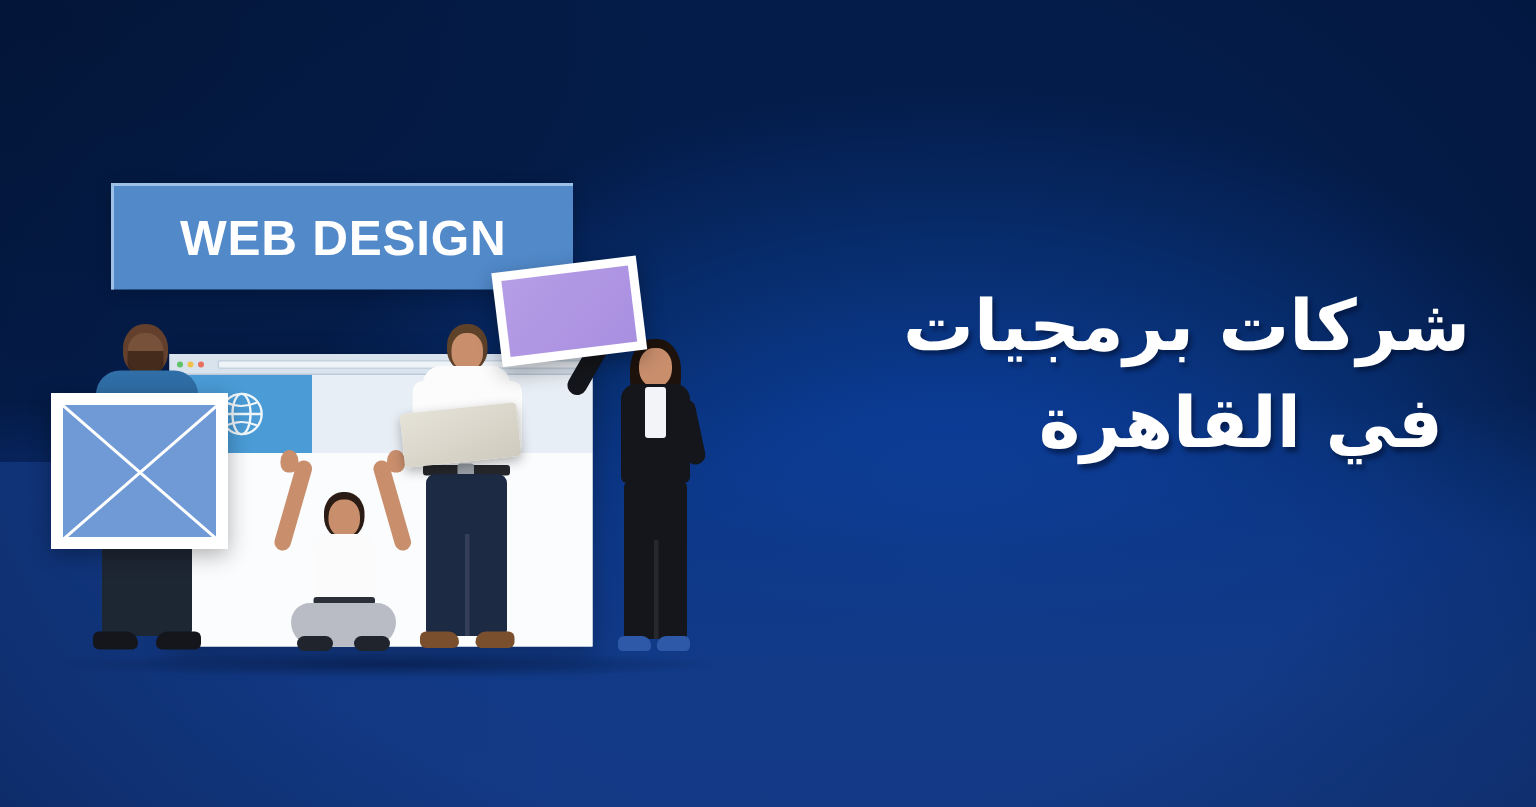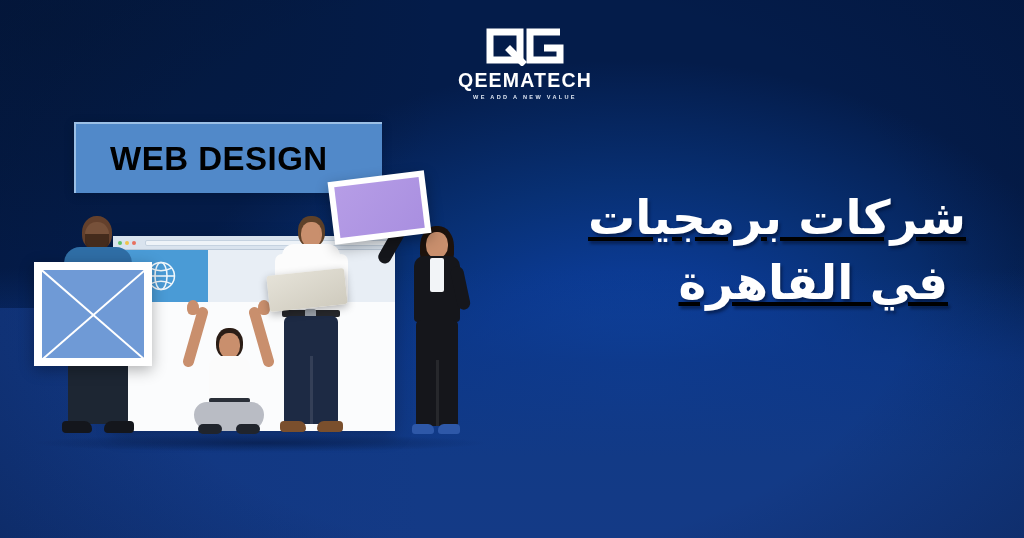--- a/index.html
+++ b/index.html
@@ -61,30 +61,29 @@
     position:absolute; left:74px; top:122px;
     width:308px; height:71px;
     background:#5189c9;
     border-top:2px solid #9cc0e6;
     border-left:2px solid #9cc0e6;
     display:flex; align-items:center;
     z-index:18;
     box-shadow:0 2px 10px rgba(0,0,0,.18);
   }
   .web-design-text{
-    color:#000000; font-size:33px; font-weight:bold;
-    letter-spacing:.5px; padding-left:34px;
+    color:#ffffff; font-size:33px; font-weight:bold;
+    letter-spacing:.5px; padding-left:44px;
   }
 
   
   .headline{
-    position:absolute; right:58px; top:186px;
+    position:absolute; right:44px; top:186px;
     width:520px; text-align:right; z-index:40;
     direction:rtl;
-    text-decoration:underline;
   }
   .headline-line{
     color:#ffffff;
     font-family:"DejaVu Sans", sans-serif;
     font-size:47px; font-weight:bold;
     line-height:1.38;
     letter-spacing:0px;
     text-shadow:2px 3px 3px rgba(2,14,45,.55);
   }
   .headline-line.l2{ padding-right:18px; }
@@ -342,29 +341,20 @@
       <div class="shoeL"></div>
       <div class="shoeR"></div>
     </div>
 
   </div>
 
   <div class="web-design-plate">
     <div class="web-design-text">WEB DESIGN</div>
   </div>
 
-  <div class="logo">
-    <svg class="logo-mark" width="78" height="40" viewBox="0 0 78 40">
-      <path d="M4 6 H34 V34 H4 Z" fill="none" stroke="#ffffff" stroke-width="7"></path>
-      <path d="M24 24 L36 36" stroke="#ffffff" stroke-width="7" stroke-linecap="square"></path>
-      <path d="M74 6 H44 V34 H74 V22 H58" fill="none" stroke="#ffffff" stroke-width="7"></path>
-    </svg>
-    <div class="logo-name">QEEMATECH</div>
-    <div class="logo-tag">WE ADD A NEW VALUE</div>
-  </div>
 
   <div class="headline">
     <div class="headline-line l1">شركات برمجيات</div>
     <div class="headline-line l2">في القاهرة</div>
   </div>
 
   <div class="contact">
   </div>
 
   <div class="bg-vignette"></div>

